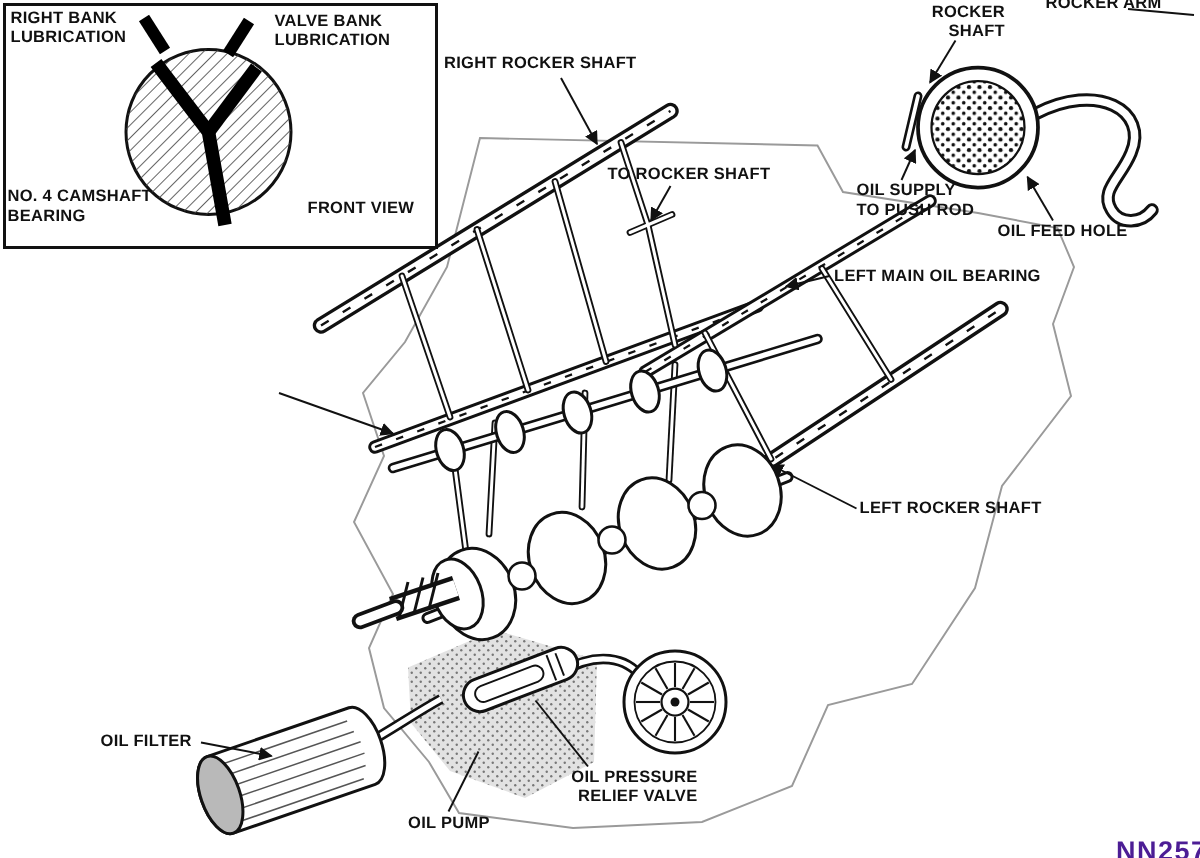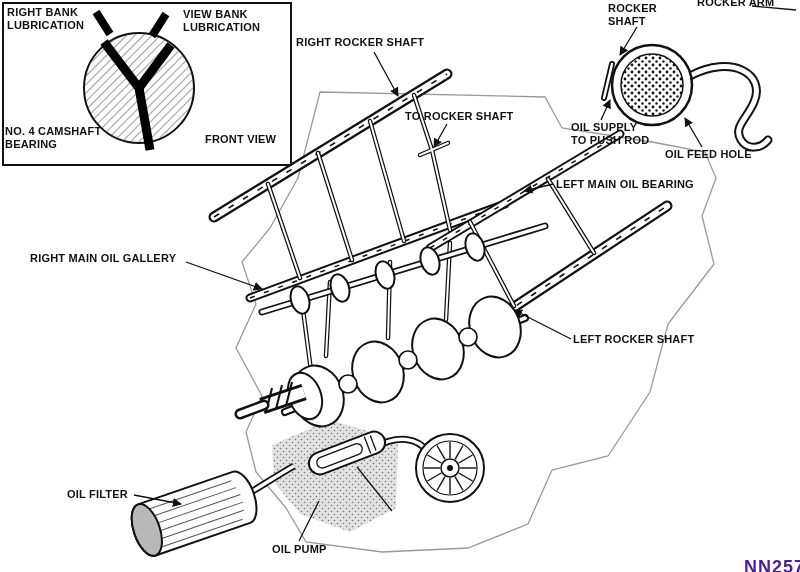--- a/index.html
+++ b/index.html
@@ -5,21 +5,21 @@
   html,body{margin:0;padding:0;background:#fff;}
   .stage{
     position:relative;width:800px;height:572px;background:#fff;
     overflow:hidden;font-family:"Liberation Sans",sans-serif;
   }
   .stage svg{position:absolute;left:0;top:0;}
   .lbl{
     position:absolute;font-weight:700;font-size:11px;line-height:1.18;
     color:#111;white-space:pre-line;letter-spacing:.2px;
   }
-  .lbl.center{text-align:left;}
+  .lbl.center{text-align:right;}
   .fig{
     position:absolute;font-weight:700;font-size:18px;color:#4c1d95;
     letter-spacing:1px;
   }
 </style>
 </head>
 <body>
 
 <div class="stage">
 
@@ -214,35 +214,36 @@
       <line x1="392" y1="511" x2="357" y2="467"></line>
       <line x1="637" y1="27" x2="620" y2="55" marker-end="url(#arr)"></line>
       <line x1="601" y1="120" x2="610" y2="100" marker-end="url(#arr)"></line>
       <line x1="702" y1="147" x2="685" y2="118" marker-end="url(#arr)"></line>
       <line x1="752" y1="6" x2="796" y2="10"></line>
     </g>
   </svg>
 
   <div class="lbl" style="left:7px;top:6px">RIGHT BANK
 LUBRICATION</div>
-  <div class="lbl" style="left:183px;top:8px">VIEW BANK
+  <div class="lbl" style="left:183px;top:8px">VALVE BANK
 LUBRICATION</div>
   <div class="lbl" style="left:5px;top:125px">NO. 4 CAMSHAFT
 BEARING</div>
   <div class="lbl" style="left:205px;top:133px">FRONT VIEW</div>
 
   <div class="lbl center" style="left:608px;top:2px;width:62px">ROCKER
 SHAFT</div>
   <div class="lbl" style="left:697px;top:-4px">ROCKER ARM</div>
   <div class="lbl" style="left:571px;top:121px">OIL SUPPLY
 TO PUSH ROD</div>
   <div class="lbl" style="left:665px;top:148px">OIL FEED HOLE</div>
 
   <div class="lbl" style="left:296px;top:36px">RIGHT ROCKER SHAFT</div>
   <div class="lbl" style="left:405px;top:110px">TO ROCKER SHAFT</div>
   <div class="lbl" style="left:556px;top:178px">LEFT MAIN OIL BEARING</div>
-  <div class="lbl" style="left:30px;top:252px">RIGHT MAIN OIL GALLERY</div>
   <div class="lbl" style="left:573px;top:333px">LEFT ROCKER SHAFT</div>
   <div class="lbl" style="left:67px;top:488px">OIL FILTER</div>
   <div class="lbl" style="left:272px;top:543px">OIL PUMP</div>
+  <div class="lbl center" style="left:355px;top:512px;width:110px">OIL PRESSURE
+RELIEF VALVE</div>
 
   <div class="fig" style="left:744px;top:557px">NN257</div>
 </div>
 
 </body></html>

